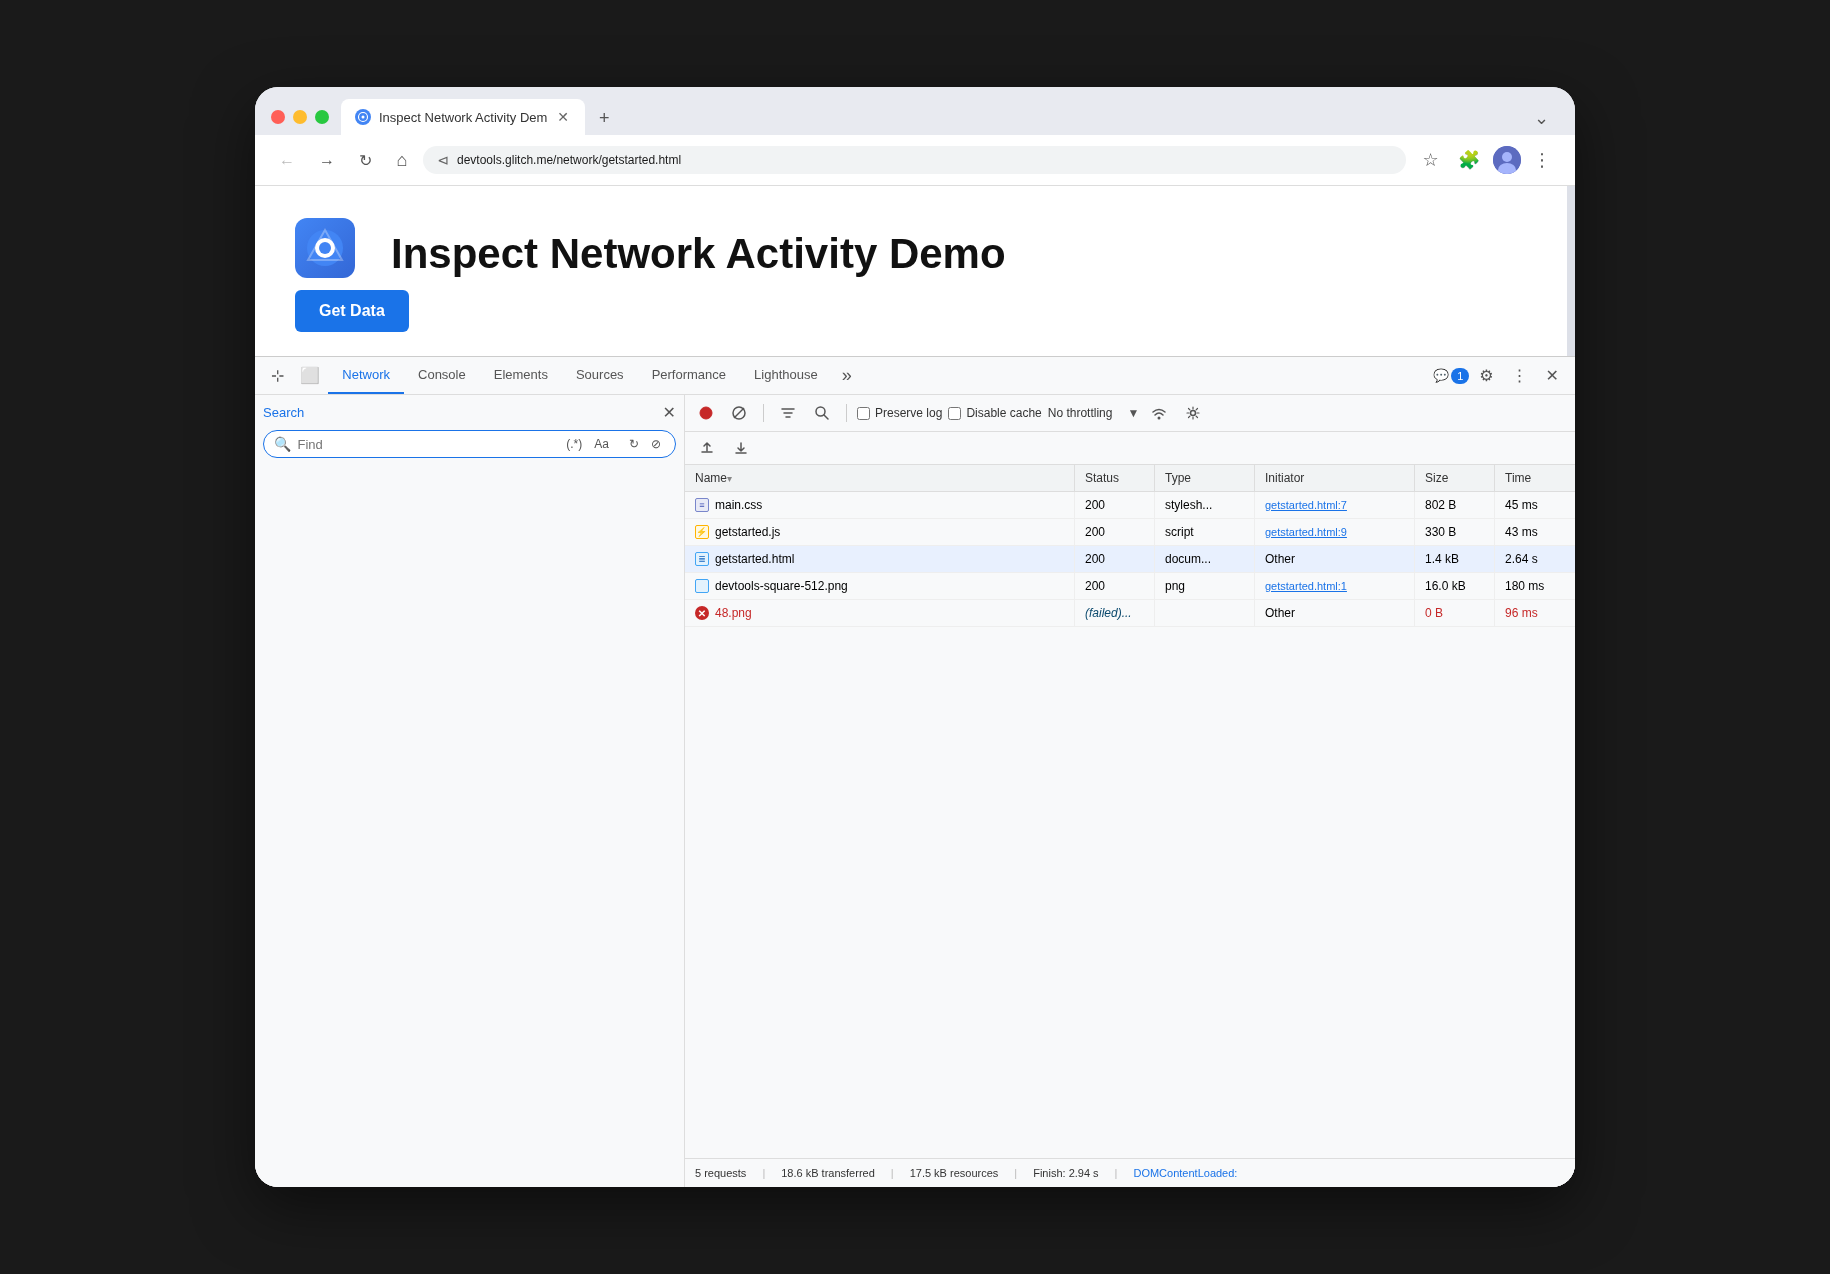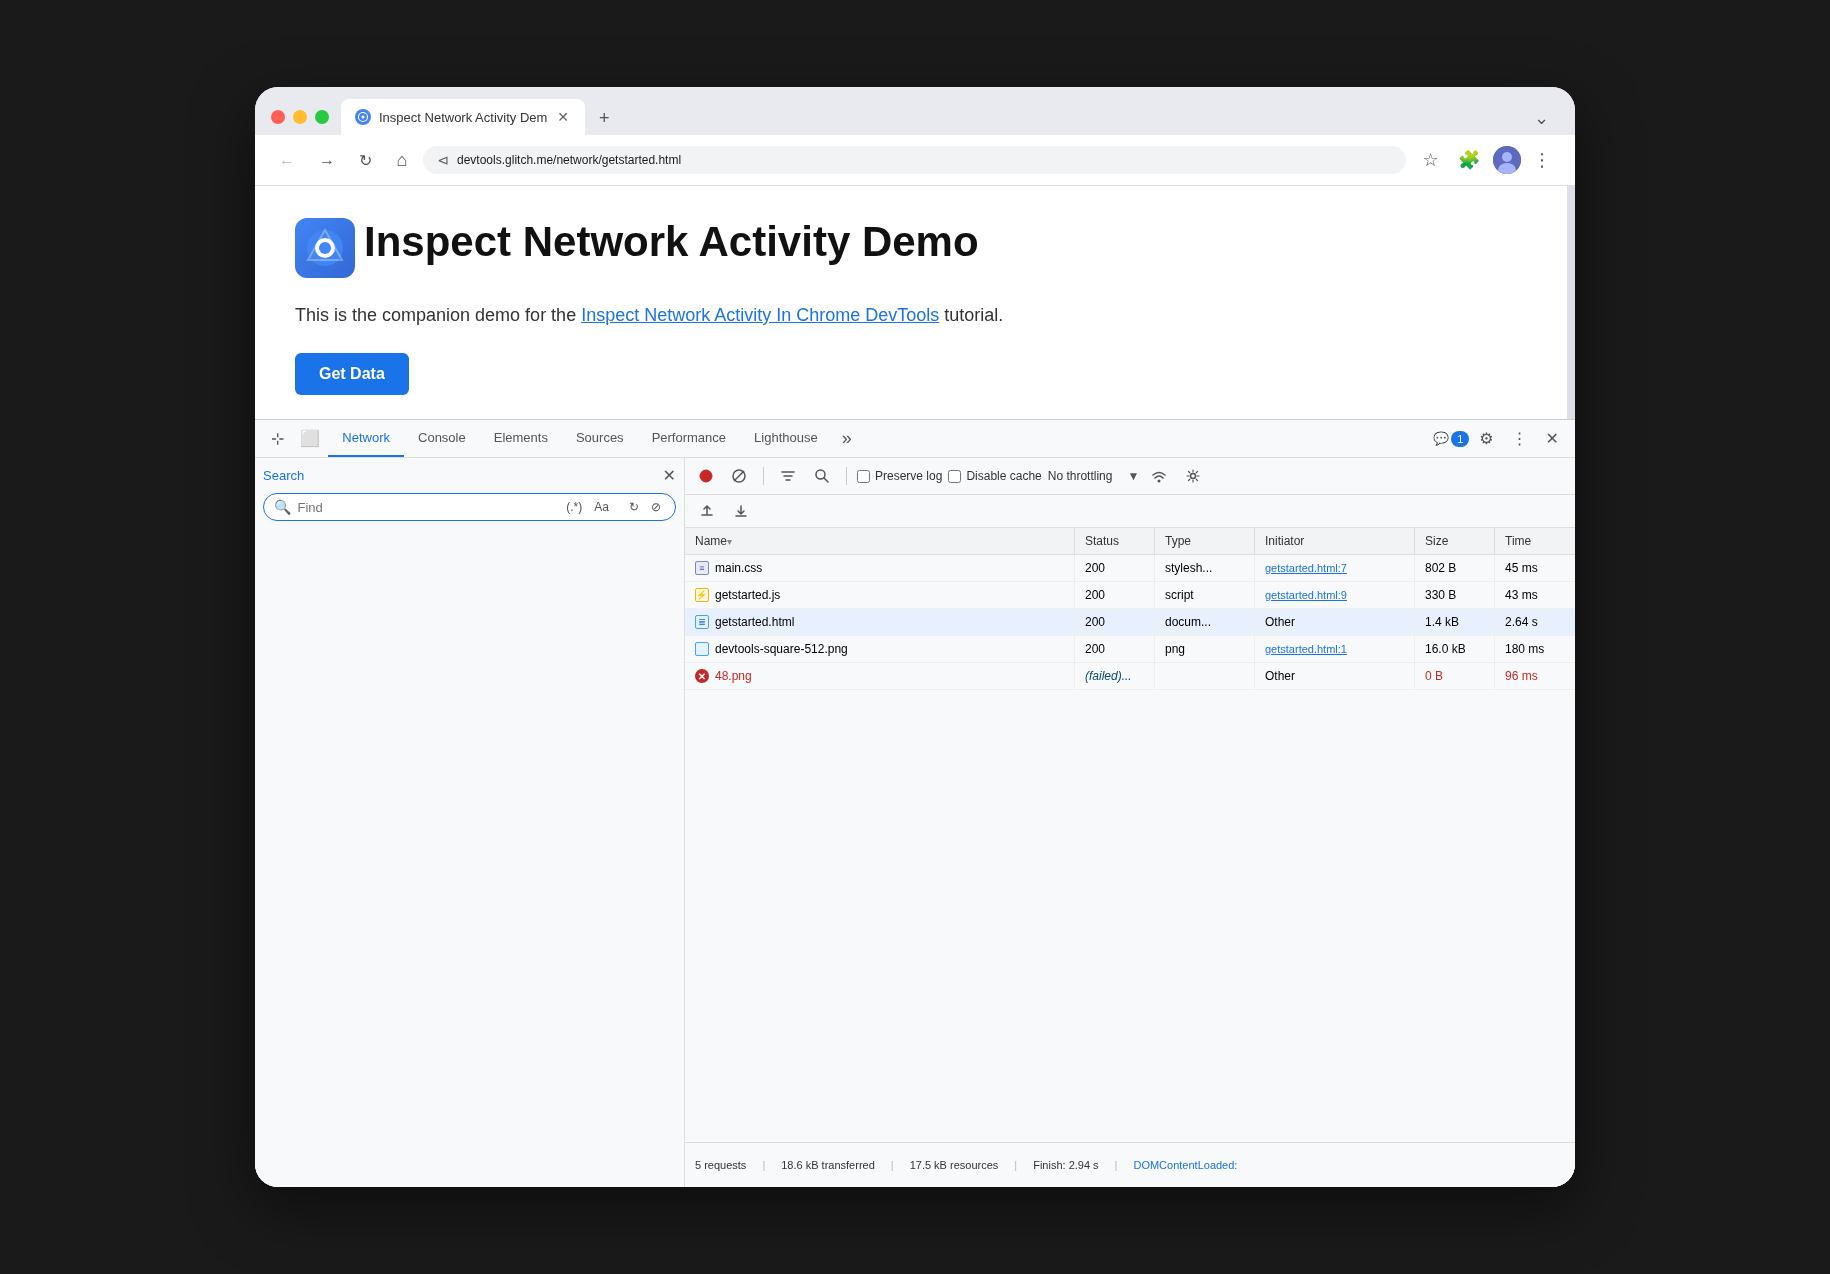--- a/index.html
+++ b/index.html
@@ -169,23 +169,23 @@
       flex-direction: column;
       overflow: hidden;
     }
     .page-content {
       padding: 32px 40px 20px 40px;
       border-right: 8px solid #dde0e8;
       flex-shrink: 0;
     }
     .page-heading {
       display: flex;
-      align-items: flex-start;
-      gap: 9px;
-      margin-bottom: 24px;
+      align-items: flex-end;
+      gap: 36px;
+      margin-bottom: 12px;
     }
     .chrome-logo {
       width: 60px;
       height: 60px;
       border-radius: 12px;
       background: linear-gradient(135deg, #4285f4, #3367d6);
       display: flex;
       align-items: center;
       justify-content: center;
       flex-shrink: 0;
@@ -441,21 +441,21 @@
     .file-icon-js { background: #fff8e1; color: #f57f17; border: 1px solid #ffb300; }
     .file-icon-html { background: #e3f2fd; color: #1565c0; border: 1px solid #42a5f5; }
     .file-icon-err { width: 14px; height: 14px; border-radius: 50%; background: #c62828; color: white; display: flex; align-items: center; justify-content: center; font-size: 10px; font-weight: bold; }
     .status-failed { color: #0c4a6e; font-style: italic; }
     .initiator-link { color: #1a73e8; text-decoration: underline; cursor: pointer; font-size: 11px; }
     .time-red { color: #c62828; }
     
     .devtools-statusbar {
       display: flex;
       align-items: center;
-      padding: 16px 10px;
+      padding: 8px 10px;
       border-top: 1px solid #ddd;
       background: #f8f9fa;
       font-size: 11px;
       color: #333;
       gap: 16px;
     }
     .status-sep { color: #bbb; }
     .status-link { color: #1a73e8; cursor: pointer; }
     
     .network-table::-webkit-scrollbar { width: 6px; }
@@ -532,23 +532,20 @@
         <div class="chrome-logo">
           <svg viewBox="0 0 40 40" width="40" height="40">
             <circle cx="20" cy="20" r="18" fill="#4285f4"></circle>
             <circle cx="20" cy="20" r="10" fill="white"></circle>
             <circle cx="20" cy="20" r="6" fill="#4285f4"></circle>
             <path d="M20 2 L37 32 H3 Z" fill="none" stroke="rgba(255,255,255,0.3)" stroke-width="2"></path>
           </svg>
         </div>
         <h1 class="page-title">Inspect Network Activity Demo</h1>
       </div>
-      <p class="page-description">
-        <span>This is the companion demo for the </span><a class="page-link">Inspect Network Activity In Chrome DevTools</a><span> tutorial.</span>
-      </p>
       <button class="get-data-btn">Get Data</button>
     </div>
 
     <div class="devtools">
 
       <div class="devtools-toolbar">
         <button class="icon-btn">
           <span>⊹</span>
         </button>
         <button class="icon-btn">

